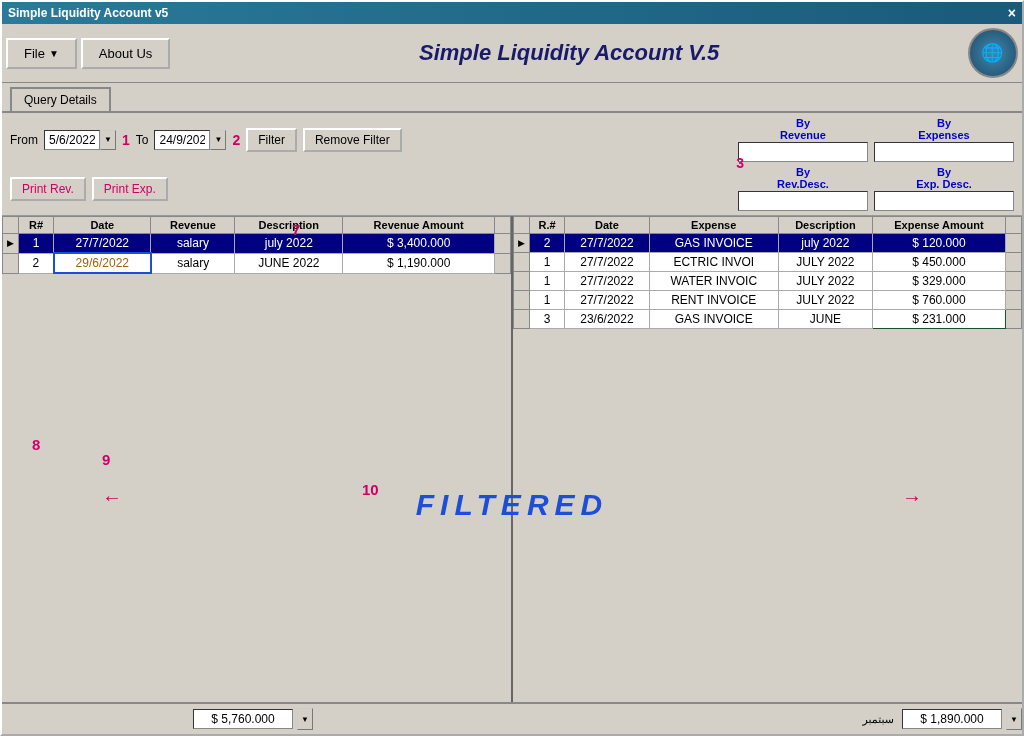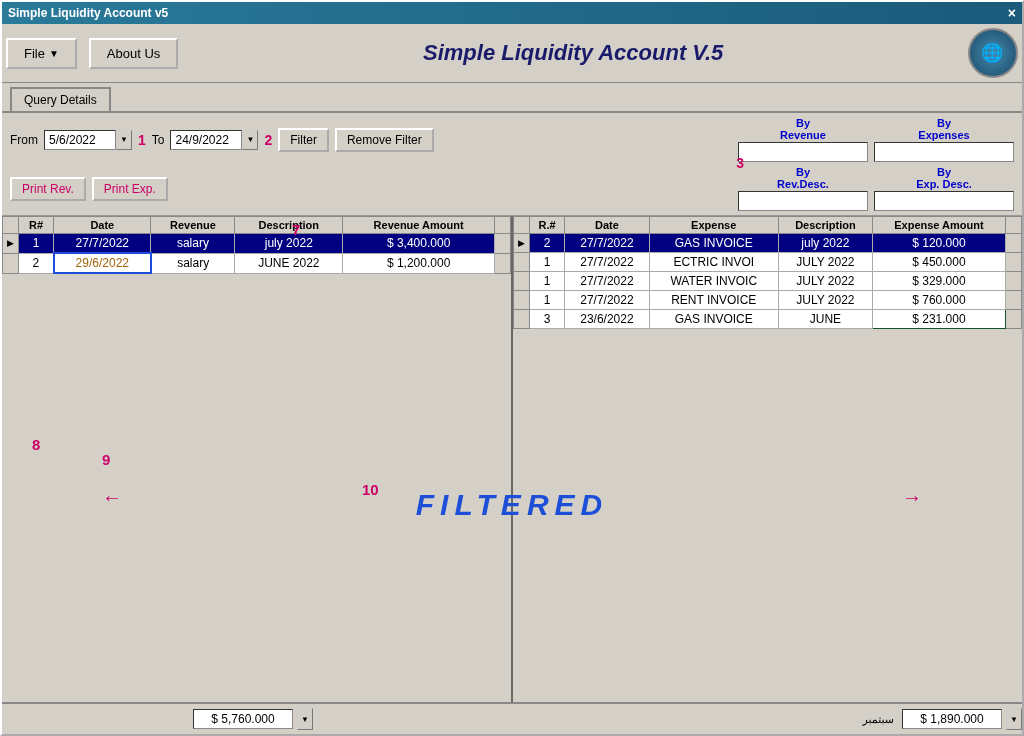--- a/index.html
+++ b/index.html
@@ -18,21 +18,21 @@
     }
     .window-close { color: white; font-size: 14px; cursor: pointer; }
 
     
     .menubar {
       background: #d4d0c8;
       display: flex;
       align-items: stretch;
       border-bottom: 1px solid #888;
       padding: 4px 4px;
-      gap: 12px;
+      gap: 4px;
     }
     .menu-item {
       padding: 6px 16px;
       border: 2px outset #fff;
       background: #d4d0c8;
       cursor: pointer;
       font-size: 13px;
       display: flex;
       align-items: center;
       gap: 4px;
@@ -75,21 +75,21 @@
       background: #d4d0c8;
       font-size: 12px;
       cursor: pointer;
     }
     .toolbar-label { font-size: 12px; }
     .date-input {
       border: 1px inset #888;
       background: white;
       padding: 2px 4px;
       font-size: 12px;
-      width: 72px;
+      width: 56px;
     }
     .spinner-btn {
       width: 16px;
       height: 20px;
       border: 1px outset #ccc;
       background: #d4d0c8;
       cursor: pointer;
       font-size: 8px;
       display: flex;
       align-items: center;
@@ -298,21 +298,21 @@
       <td style="background:#000080;color:white;border:1px solid #aaa;">july 2022</td>
       <td style="background:#000080;color:white;border:1px solid #aaa;">$ 3,400.000</td>
       <td style="background:#d4d0c8;border:1px solid #888;width:16px;"></td>
     </tr>
                 <tr style="background: white; color: black;">
       <td style="background:#d4d0c8;color:black;border:1px solid #888;font-size:9px;"></td>
       <td style="background:white;color:black;border:1px solid #aaa;">2</td>
       <td style="background:white;color:#a16207;border:2px solid #1d4ed8;">29/6/2022</td>
       <td style="background:white;color:black;border:1px solid #aaa;">salary</td>
       <td style="background:white;color:black;border:1px solid #aaa;">JUNE 2022</td>
-      <td style="background:white;color:black;border:1px solid #aaa;">$ 1,200.000</td>
+      <td style="background:white;color:black;border:1px solid #aaa;">$ 1,190.000</td>
       <td style="background:#d4d0c8;border:1px solid #888;width:16px;"></td>
     </tr>
               </tbody>
           </table>
         </div>
       </div>
 
       <div style="flex:1; display:flex; flex-direction:column; overflow:hidden;">
         <div style="overflow-y:auto; flex:1;">
           <table>

